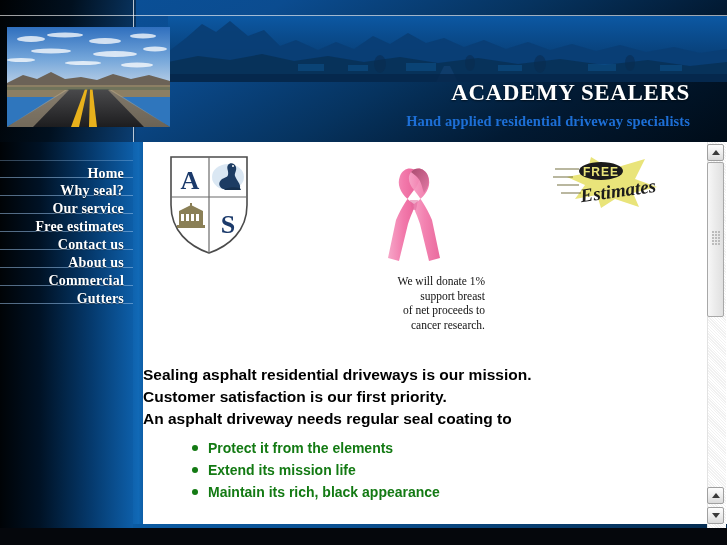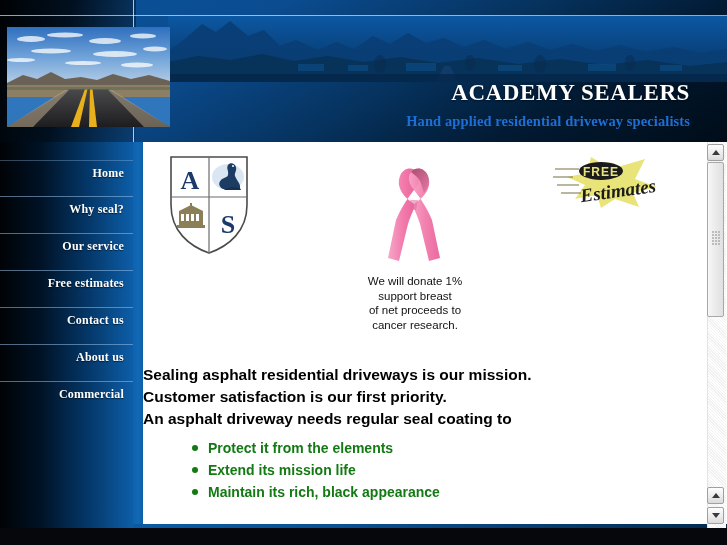--- a/index.html
+++ b/index.html
@@ -121,28 +121,28 @@
     width: 10px; height: 403px;
     background: linear-gradient(90deg, #0f63ae 0%, #1169b6 55%, #0d5ea6 100%);
   }
   .nav-list {
     position: absolute;
     left: 0; top: 18px;
     width: 133px;
   }
   .nav-item {
     position: relative;
-    height: 37px;
+    height: 18px;
     line-height: 25px;
     text-align: right;
     padding-right: 9px;
     box-sizing: border-box;
     color: #ffffff;
     font-family: "Liberation Serif", serif;
-    font-size: 12px;
+    font-size: 14px;
     font-weight: bold;
     letter-spacing: .2px;
     border-bottom: 1px solid rgba(150,190,230,.55);
     cursor: pointer;
     white-space: nowrap;
     text-shadow: 0 1px 1px rgba(0,0,0,.6);
   }
   .nav-item:first-child { border-top: 1px solid rgba(150,190,230,.35); }
 
   
@@ -173,23 +173,23 @@
     position: absolute;
     left: 229px; top: 20px;
     width: 84px; height: 110px;
   }
   .ribbon svg { display:block; width:84px; height:110px; }
 
   .ribbon-caption {
     position: absolute;
     left: 202px; top: 132px;
     width: 140px;
-    text-align: center;
+    text-align: right;
     color: #111111;
-    font-family: Liberation Sans, sans-serif;
+    font-family: Liberation Serif, serif;
     font-size: 11.5px;
     line-height: 14.5px;
   }
 
   
   .free-badge {
     position: absolute;
     left: 410px; top: 13px;
     width: 106px; height: 54px;
   }

